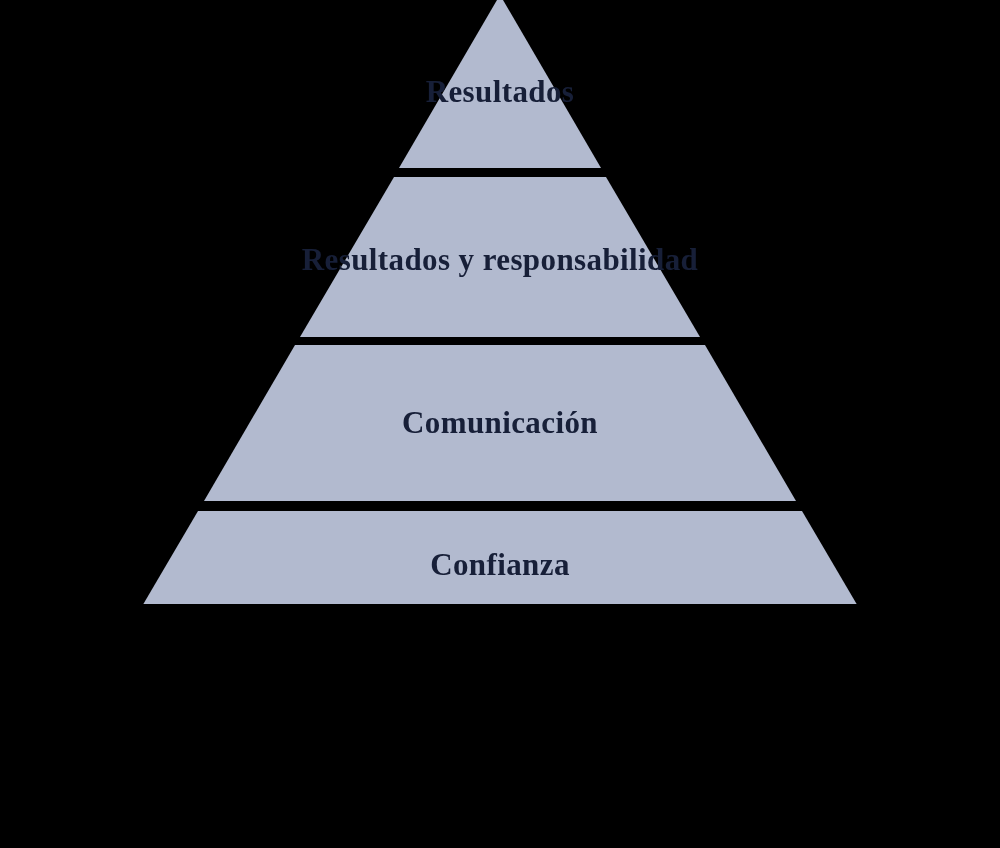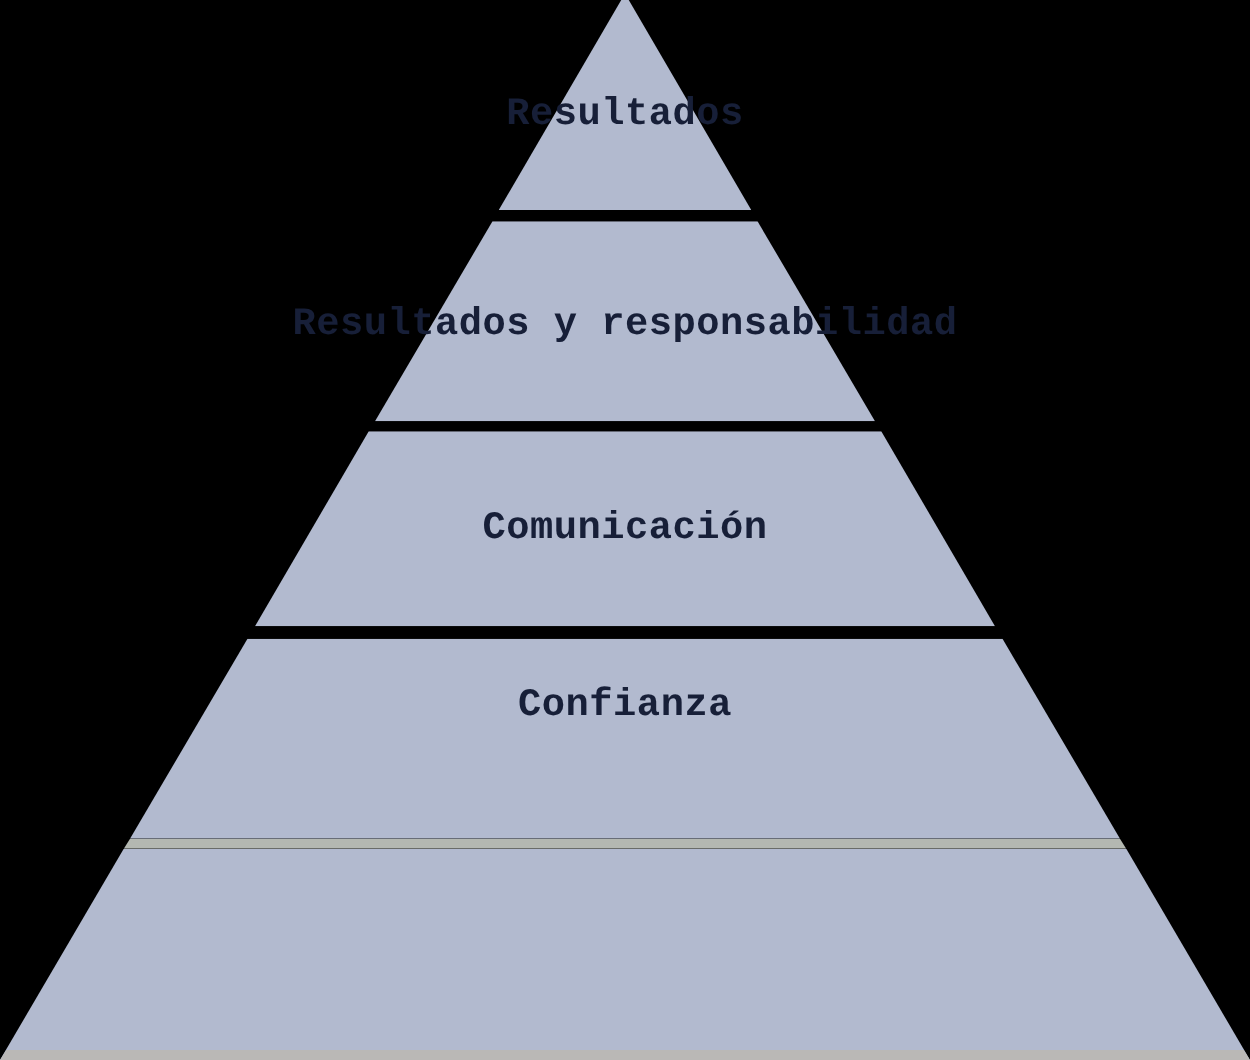--- a/index.html
+++ b/index.html
@@ -5,24 +5,24 @@
   :root{
     --background:#000000;
     --fill:#b2bacf;
     --text:#171f38;
     --divider:#b4b8b1;
     --bottom:#bab8b6;
   }
   html,body{margin:0;padding:0;background:var(--background);}
   #stage{
     position:relative;
-    width:1000px;height:848px;
+    width:1000px;height:604px;
     overflow:hidden;
     background:var(--background);
-    font-family:Liberation Mono, monospace;
+    font-family:Liberation Serif, serif;
   }
   .shape{position:absolute;left:0;top:0;width:1000px;height:848px;background:var(--fill);}
   .shape.level-1{clip-path:polygon(497px 0px,503px 0px,601px 168px,399px 168px);}
   .shape.level-2{clip-path:polygon(394px 177px,606px 177px,700px 337px,300px 337px);}
   .shape.level-3{clip-path:polygon(295px 345px,705px 345px,796px 501px,204px 501px);}
   .shape.level-4{clip-path:polygon(198px 511px,802px 511px,896px 671px,104px 671px);}
   .shape.level-5{clip-path:polygon(99px 679px,901px 679px,1000px 848px,0px 848px);}
   .shape.divider-light{
     background:var(--divider);
     clip-path:polygon(104px 671px,896px 671px,901px 679px,99px 679px);

